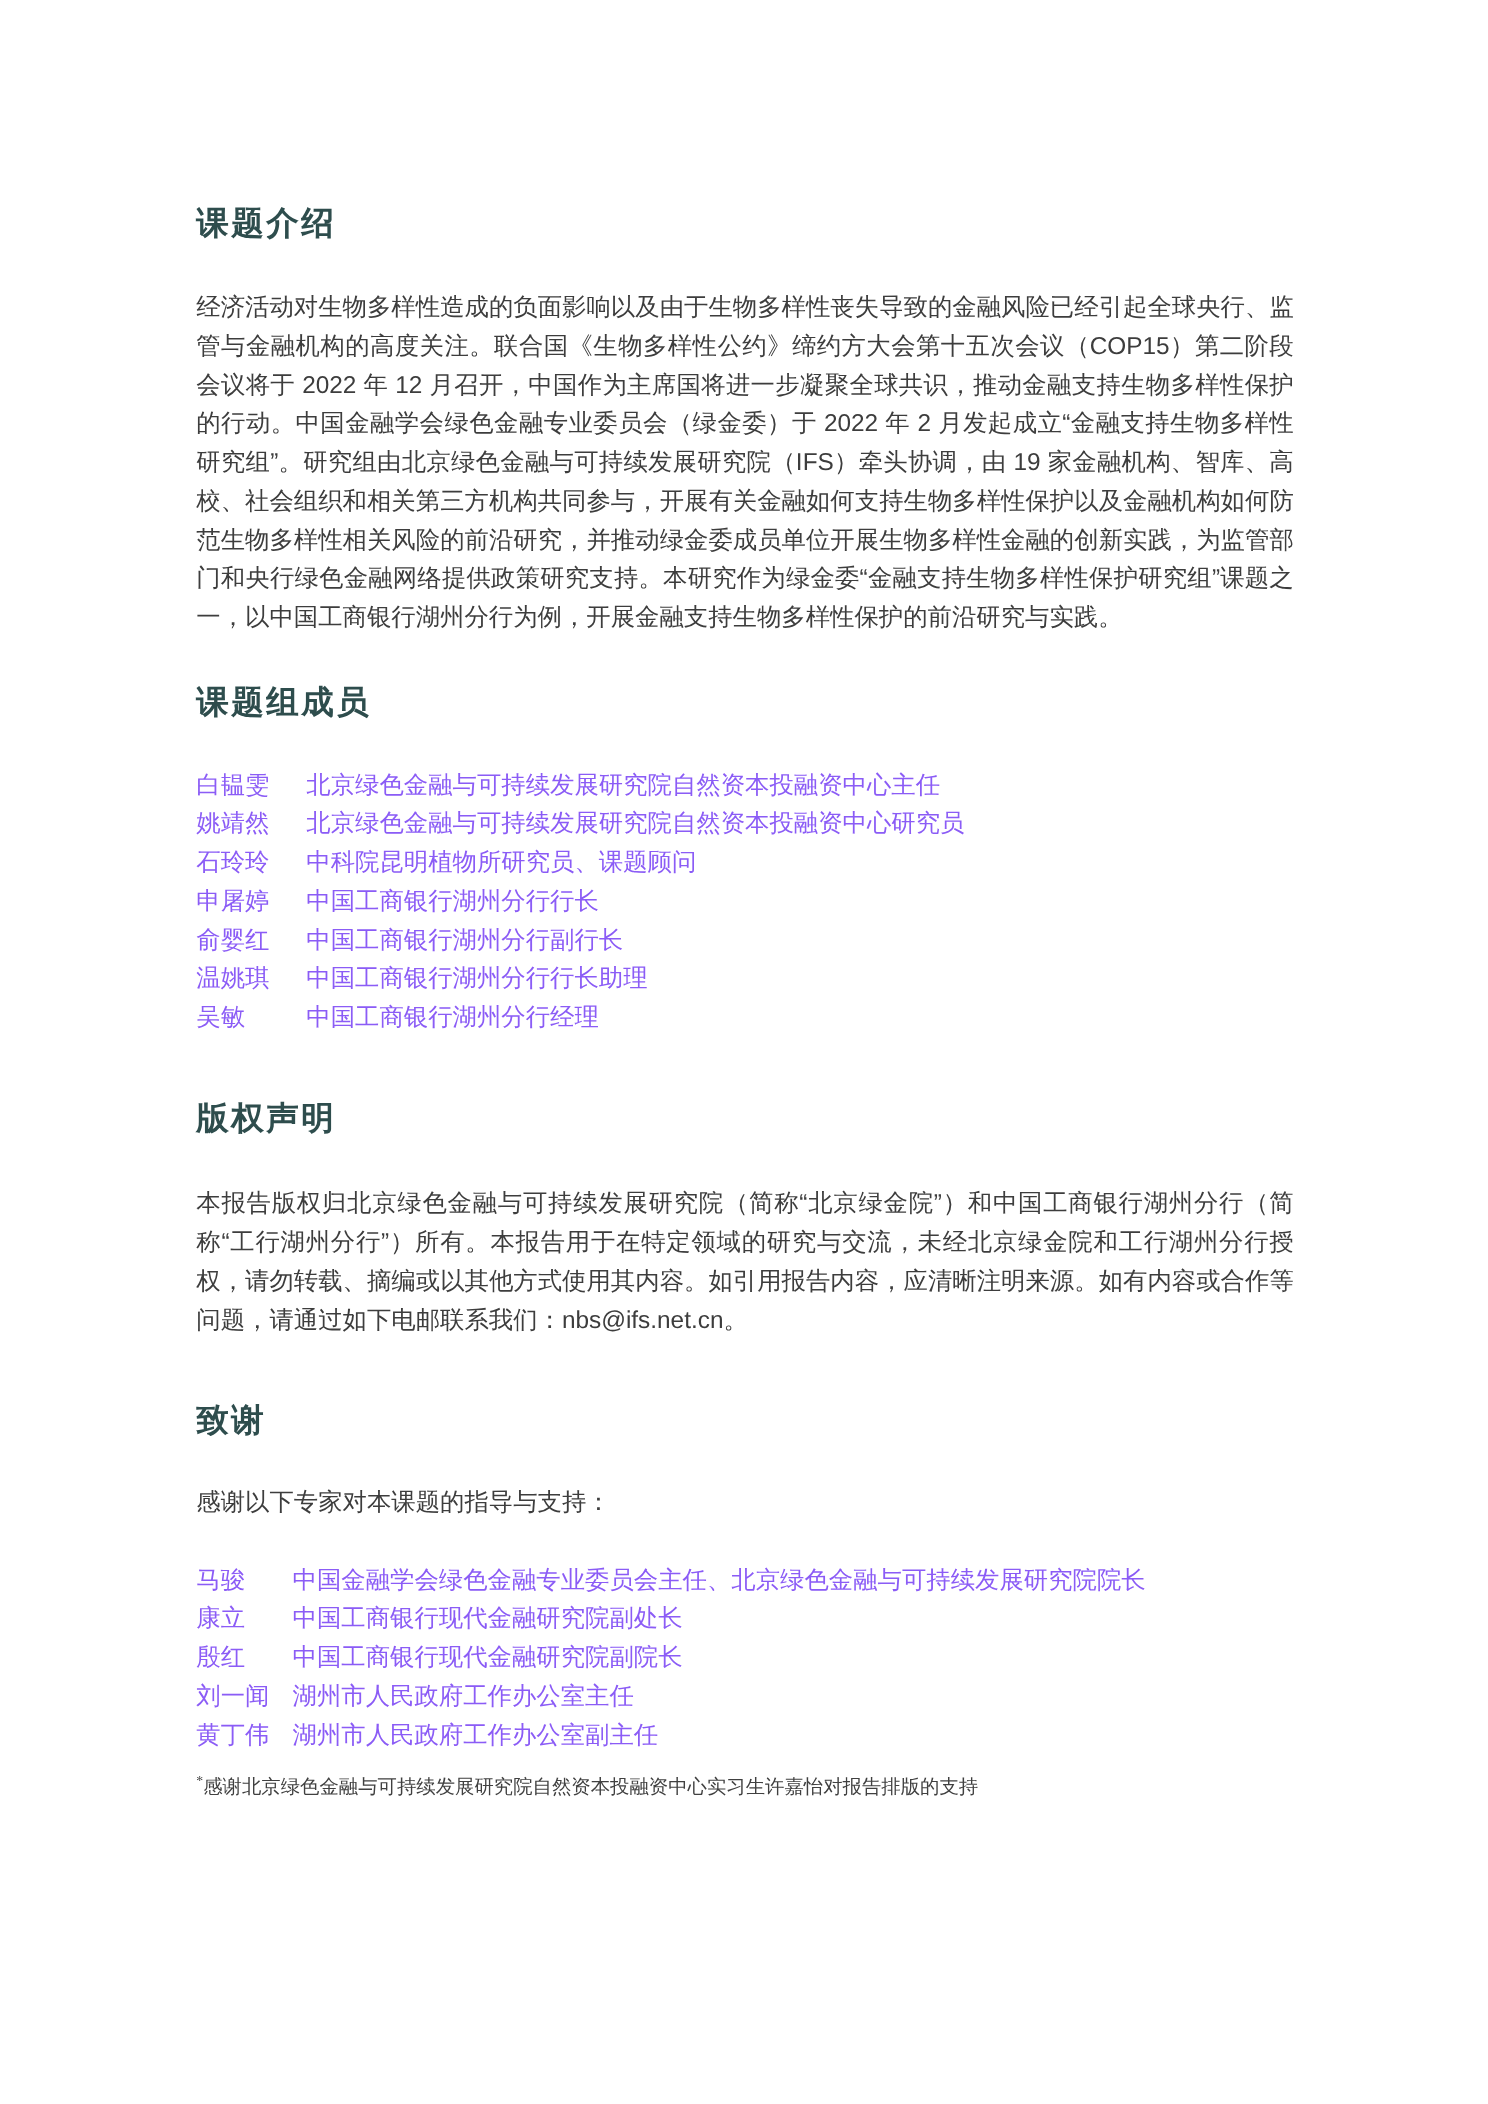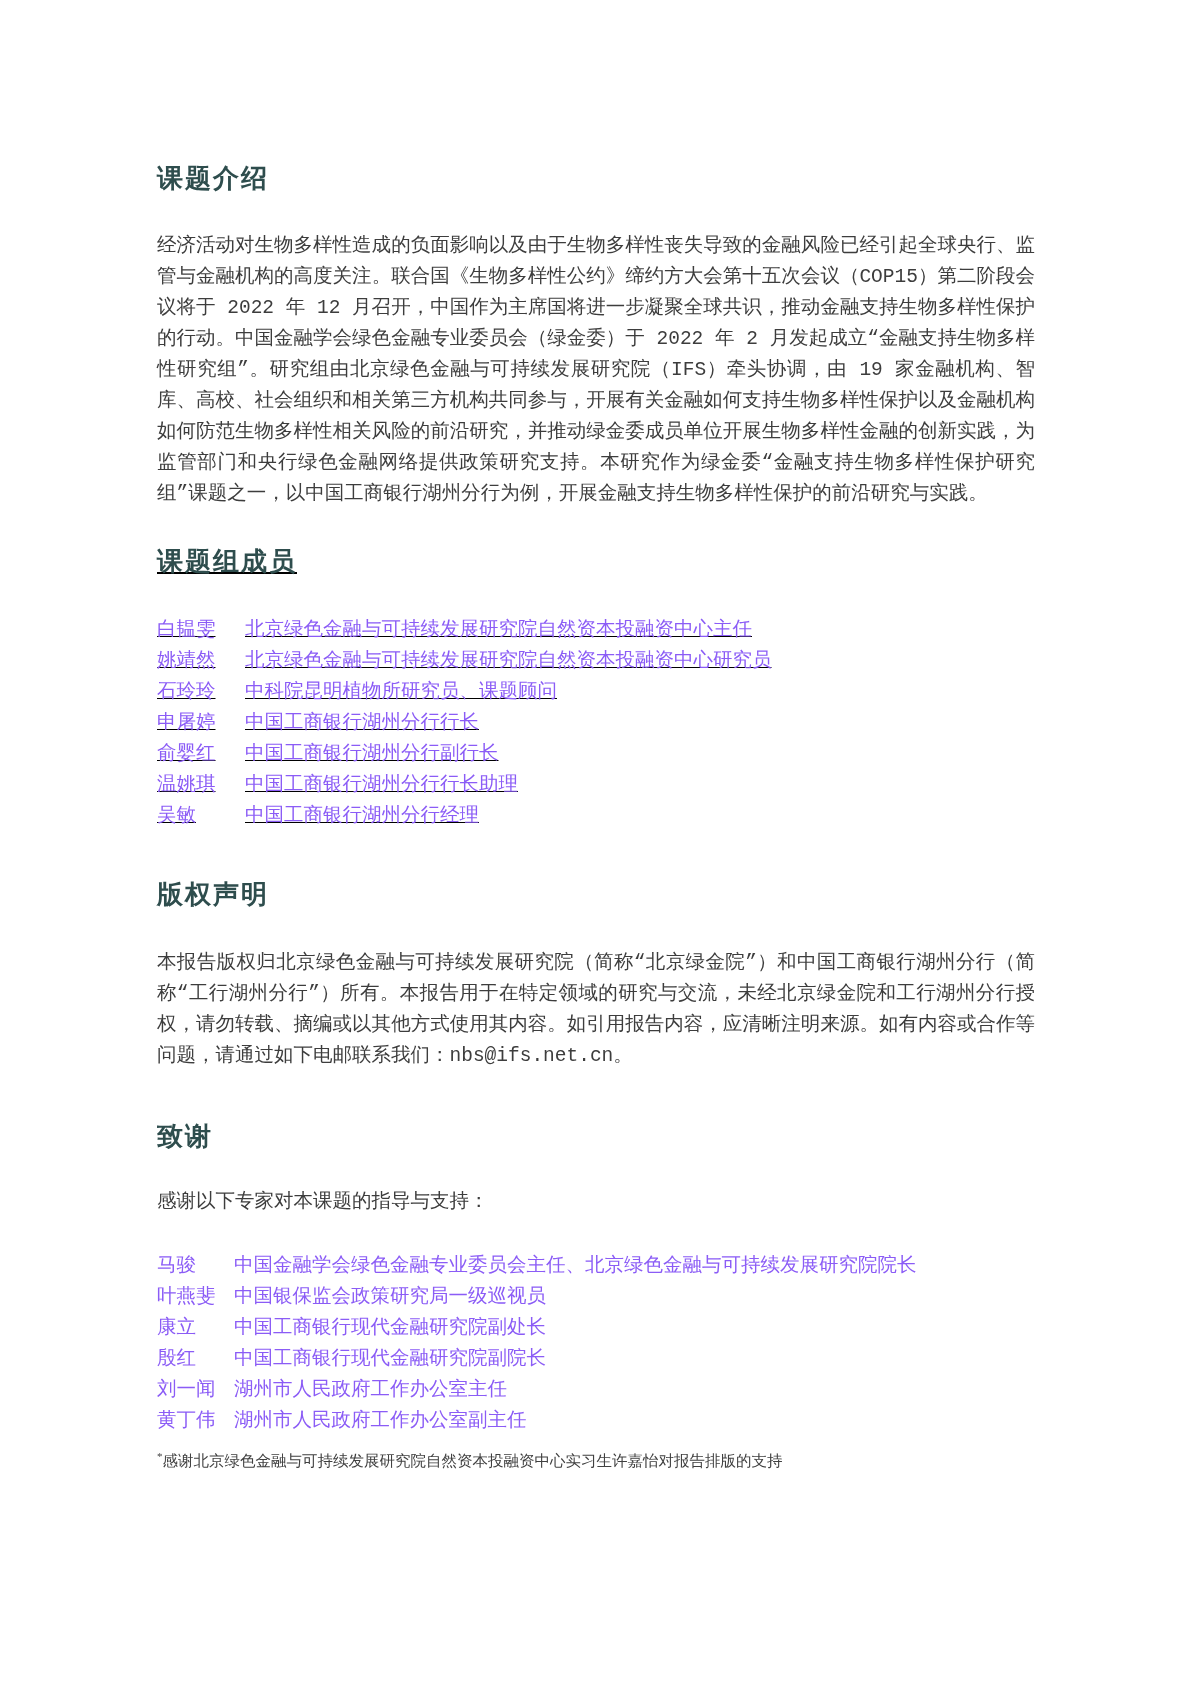--- a/index.html
+++ b/index.html
@@ -24,29 +24,29 @@
   h2.sec-title {
     font-family: "Liberation Sans", "DejaVu Sans", sans-serif;
     font-weight: 700;
     font-size: 26px;
     line-height: 31px;
     color: #2E4D4D;
     letter-spacing: 2px;
     margin: 0;
   }
   .body-text {
-    font-family: Liberation Mono, monospace;
+    font-family: Liberation Sans, sans-serif;
     font-size: 19.5px;
     line-height: 31px;
     color: #3D3D3D;
     text-align: justify;
     margin: 0;
   }
   .sec-intro h2      { margin-bottom: 37px; }
-  .sec-members       { margin-top: 36px; text-decoration: underline; }
+  .sec-members       { margin-top: 36px; }
   .sec-members h2    { margin-bottom: 36px; }
   .sec-copyright     { margin-top: 49px; }
   .sec-copyright h2  { margin-bottom: 38px; }
   .sec-ack           { margin-top: 49px; }
   .sec-ack h2        { margin-bottom: 35px; }
 
   .pair-list { margin: 0; }
   .pair-row {
     display: flex;
     align-items: baseline;
@@ -130,24 +130,20 @@
 
   <section class="sec-ack">
     <h2 class="sec-title">致谢</h2>
     <p class="body-text ack-intro">感谢以下专家对本课题的指导与支持：</p>
     <div class="pair-list experts">
       <div class="pair-row">
         <span class="nm">马骏</span>
         <span class="rl">中国金融学会绿色金融专业委员会主任、北京绿色金融与可持续发展研究院院长</span>
       </div>
       <div class="pair-row">
-        <span class="nm">叶燕斐</span>
-        <span class="rl">中国银保监会政策研究局一级巡视员</span>
-      </div>
-      <div class="pair-row">
         <span class="nm">康立</span>
         <span class="rl">中国工商银行现代金融研究院副处长</span>
       </div>
       <div class="pair-row">
         <span class="nm">殷红</span>
         <span class="rl">中国工商银行现代金融研究院副院长</span>
       </div>
       <div class="pair-row">
         <span class="nm">刘一闻</span>
         <span class="rl">湖州市人民政府工作办公室主任</span>

